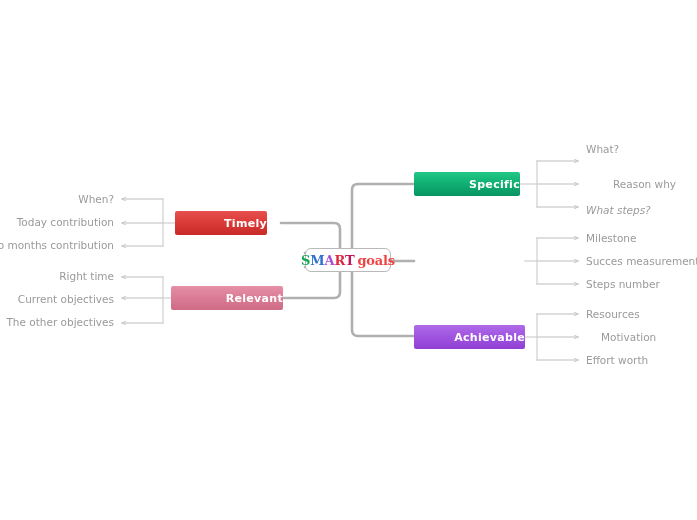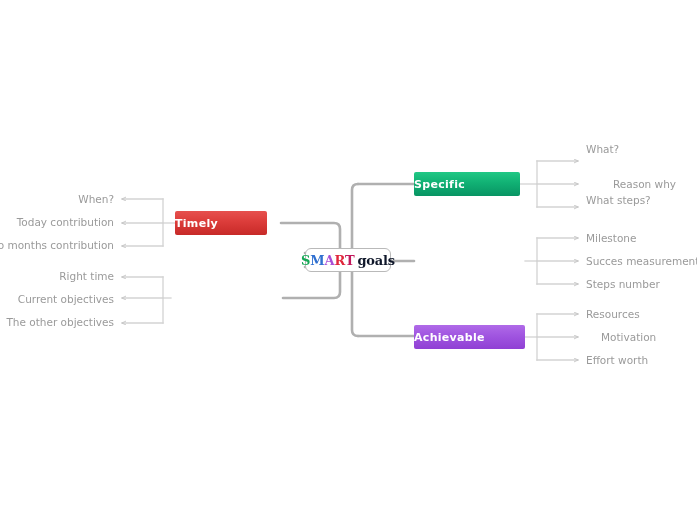--- a/index.html
+++ b/index.html
@@ -40,32 +40,32 @@
     align-items: center;
     justify-content: center;
     font-family: "DejaVu Serif", serif;
     font-weight: bold;
     font-size: 13px;
     letter-spacing: -0.2px;
     z-index: 6;
   }
   .center-node .sm-l { display: inline-block; }
   .center-node .goals {
-    color: #0f172a;
+    color: #ef4444;
     margin-left: 3px;
   }
 
   
   .branch {
     position: absolute;
     height: 24px;
     border-radius: 2px;
     display: flex;
     align-items: center;
-    justify-content: flex-start;
+    justify-content: flex-end;
     color: #ffffff;
     font-size: 11px;
     font-weight: bold;
     letter-spacing: 0.3px;
     z-index: 5;
     box-sizing: border-box;
   }
   .branch-specific {
     left: 414px; top: 172px; width: 106px;
     background: linear-gradient(180deg, #21c885 0%, #11b174 45%, #089463 100%);
@@ -178,24 +178,27 @@
 
   <div class="branch branch-specific">
     <span>Specific</span>
   </div>
   <div class="branch branch-achievable">
     <span>Achievable</span>
   </div>
   <div class="branch branch-timely">
     <span>Timely</span>
   </div>
+  <div class="branch branch-relevant">
+    <span>Relevant</span>
+  </div>
 
   <div class="leaf leaf-right" style="left:586px; top:143px;">What?</div>
   <div class="leaf leaf-right" style="left:613px; top:178px;">Reason why</div>
-  <div class="leaf leaf-right" style="left:586px; top:194px;">What steps?</div>
+  <div class="leaf leaf-right" style="left:586px; top:204px;font-style:italic;">What steps?</div>
 
   <div class="leaf leaf-right" style="left:586px; top:232px;">Milestone</div>
   <div class="leaf leaf-right" style="left:586px; top:255px;">Succes measurement</div>
   <div class="leaf leaf-right" style="left:586px; top:278px;">Steps number</div>
 
   <div class="leaf leaf-right" style="left:586px; top:308px;">Resources</div>
   <div class="leaf leaf-right" style="left:586px; top:331px;margin-left:15px;">Motivation</div>
   <div class="leaf leaf-right" style="left:586px; top:354px;">Effort worth</div>
 
   <div class="leaf leaf-left" style="right:583px; top:193px;">When?</div>

